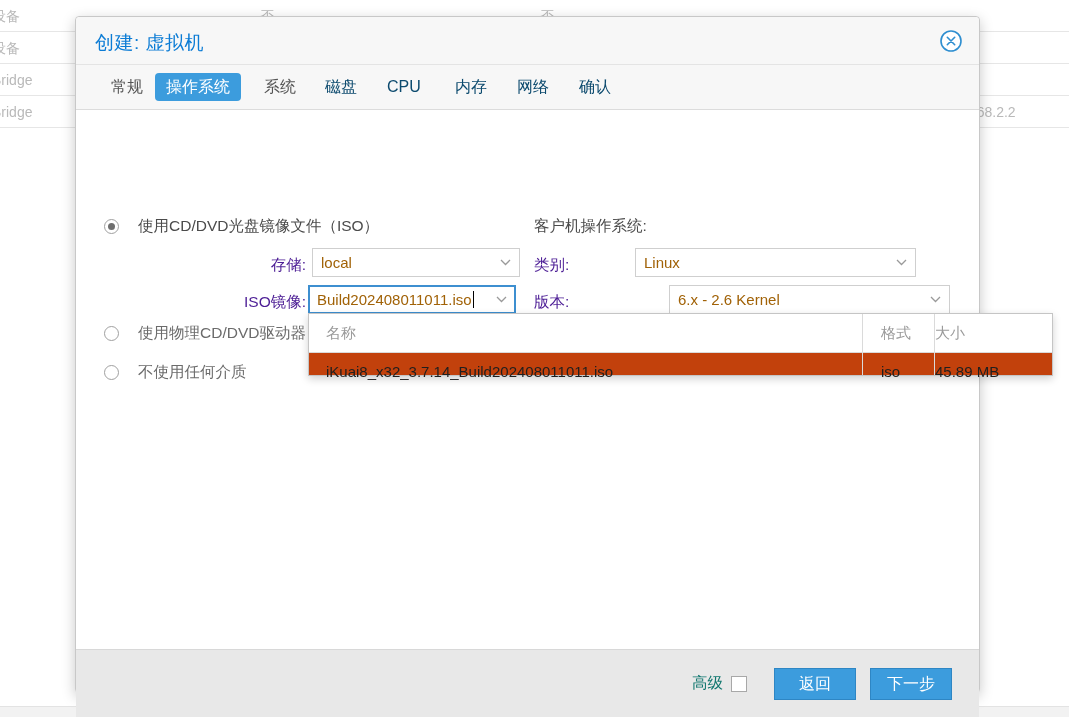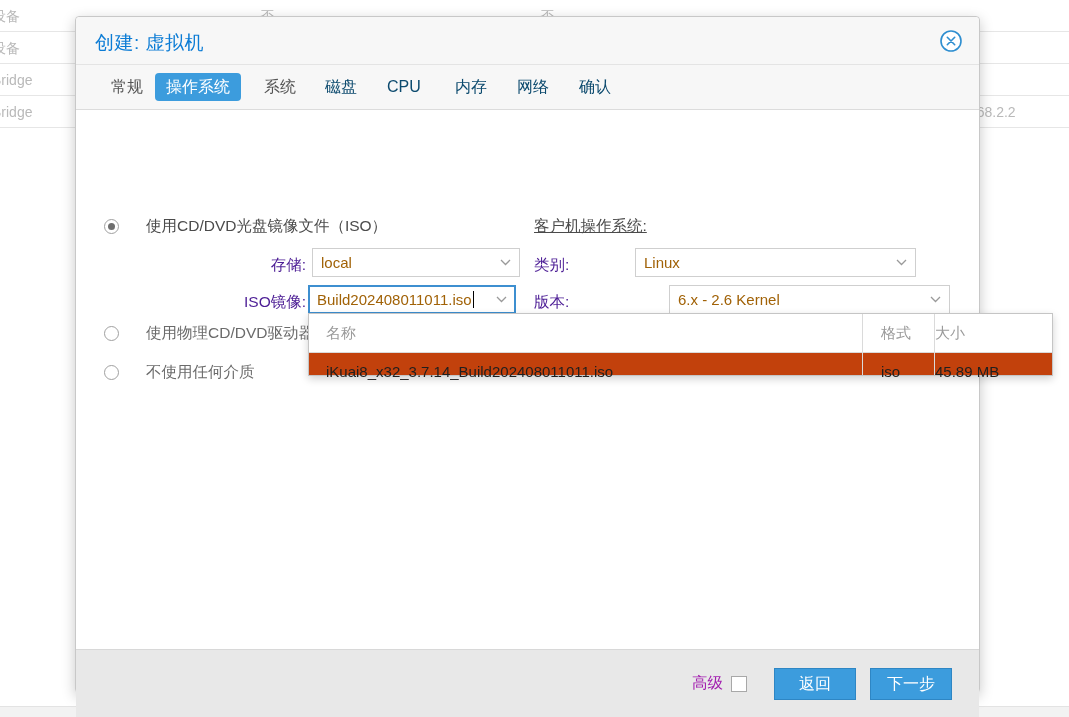--- a/index.html
+++ b/index.html
@@ -167,21 +167,21 @@
     content: "";
     position: absolute;
     left: 3px;
     top: 3px;
     width: 7px;
     height: 7px;
     border-radius: 50%;
     background: #6e6e6e;
   }
   .radio-label {
-    margin-left: 27px;
+    margin-left: 19px;
     font-size: 15.5px;
     color: #4b4b4b;
     white-space: nowrap;
   }
   .radio-row.muted .radio-label { color: #6b6b6b; }
 
   .field-label {
     position: absolute;
     font-size: 15.5px;
     color: #4c1d95;
@@ -289,21 +289,21 @@
   .adv-wrap {
     position: absolute;
     right: 232px;
     top: 23px;
     display: flex;
     align-items: center;
     cursor: pointer;
   }
   .adv-label {
     font-size: 15.5px;
-    color: #a21caf;
+    color: #0f766e;
     margin-right: 8px;
   }
   .adv-box {
     width: 16px;
     height: 16px;
     background: #ffffff;
     border: 1px solid #a8a8a8;
     box-sizing: border-box;
   }
   .btn {
@@ -411,21 +411,21 @@
     <div class="radio-row muted" style="top:213px;">
       <span class="radio"></span>
       <span class="radio-label">使用物理CD/DVD驱动器</span>
     </div>
 
     <div class="radio-row muted" style="top:252px;">
       <span class="radio"></span>
       <span class="radio-label">不使用任何介质</span>
     </div>
 
-    <div class="section-label" style="left:458px; top:106px;text-decoration:underline;">客户机操作系统:</div>
+    <div class="section-label" style="left:458px; top:106px;">客户机操作系统:</div>
 
     <div class="field-label" style="left:458px; top:145px; width:60px; text-align:left;">类别:</div>
     <div class="select-box" style="left:559px; top:138px; width:281px;">
       <span class="sel-text">Linux</span>
       <span class="caret">
         <svg width="11" height="7" viewBox="0 0 11 7">
             <path d="M1 1 L5.5 5.5 L10 1" fill="none" stroke="#9a9a9a" stroke-width="1.3"></path>
           </svg>
       </span>
     </div>

